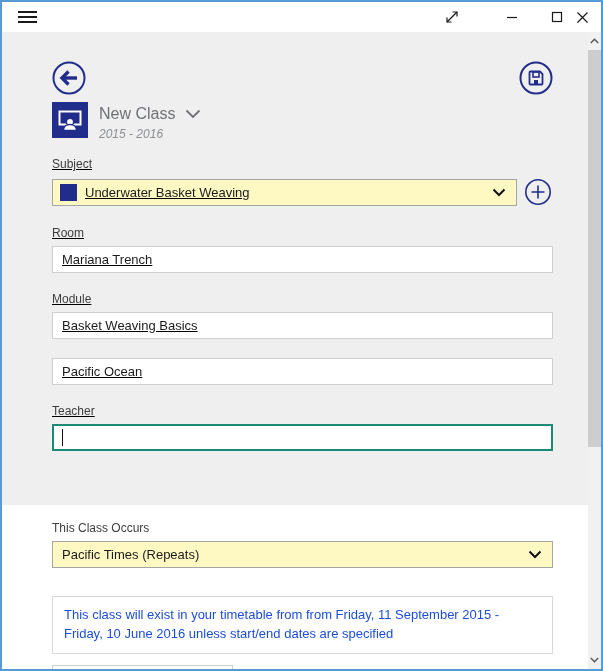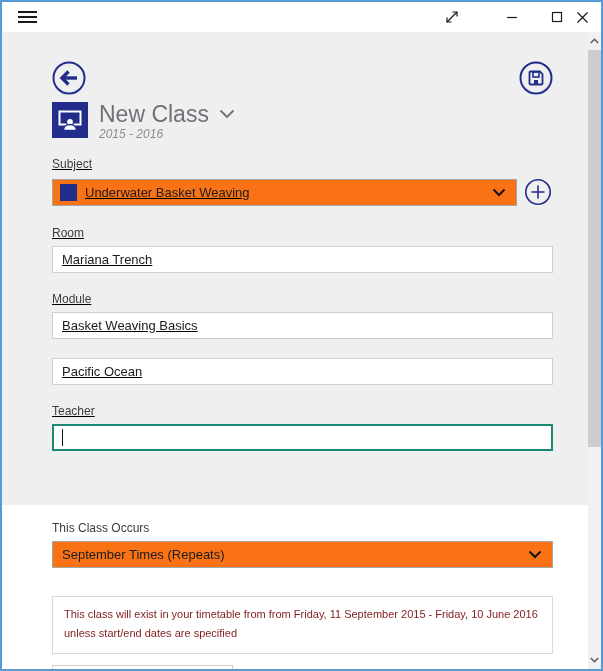--- a/index.html
+++ b/index.html
@@ -57,61 +57,61 @@
     width: 34px; height: 34px; border-radius: 50%;
     display: flex; align-items: center; justify-content: center; cursor: pointer;
   }
   .circle-btn svg { display: block; }
 
   
   .class-header { display: flex; margin-top: 7px; height: 36px; }
   .class-icon { width: 36px; height: 36px; background: #222d8b; flex: 0 0 auto; }
   .class-titles { margin-left: 11px; padding-top: 1px; }
   .class-title-row { display: flex; align-items: center; gap: 10px; cursor: pointer; }
-  .class-title { font-size: 23px; color: #6e7177; line-height: 22px; }
+  .class-title { font-size: 16px; color: #6e7177; line-height: 22px; }
   .class-subtitle { font-size: 12px; color: #8a8d92; margin-top: 2px; font-style: italic; }
 
   
   .field-group { margin-top: 19px; text-decoration: underline; }
   .field-group:first-of-type { margin-top: 21px; }
   .field-label { font-size: 12px; color: #3d3d3d; height: 16px; margin-bottom: 4px; }
   .text-input {
     width: 501px; height: 27px; border: 1px solid #cfcfcf; background: #ffffff;
     font-family: "Liberation Sans", "DejaVu Sans", sans-serif;
     font-size: 13px; color: #1b1b1b; padding: 0 9px; outline: none; display: block;
   }
   .text-input.focused { border: 2px solid #1a8a74; padding: 0 8px; }
   .teacher-wrap { position: relative; width: 501px; }
   .caret {
     position: absolute; left: 10px; top: 5px; width: 1px; height: 17px;
     background: #111; animation: blink 1s steps(1) infinite;
   }
   @keyframes blink { 50% { opacity: 0; } }
 
   .combo {
-    height: 27px; border: 1px solid #a6a6a6; background: #f97316;
+    height: 27px; border: 1px solid #a6a6a6; background: #fef9c3;
     display: flex; align-items: center; cursor: pointer; position: relative;
   }
   .combo-wide { width: 501px; }
   .combo-subject { width: 466px; }
   .combo-value { font-size: 13px; color: #1b1b1b; margin-left: 9px; }
   .combo-chevron { position: absolute; right: 10px; top: 8px; }
   .swatch { width: 17px; height: 17px; margin-left: 7px; flex: 0 0 auto; }
   .swatch + .combo-value { margin-left: 8px; }
   .subject-row { display: flex; align-items: center; }
   .add-btn {
     width: 30px; height: 30px; margin-left: 6px; border-radius: 50%;
     display: flex; align-items: center; justify-content: center; cursor: pointer;
   }
 
   
   .info-box {
     margin-top: 28px; width: 501px; border: 1px solid #d9d9d9; background: #fff;
     padding: 8px 11px 10px 11px;
-    font-size: 11px; color: #7f1d1d; line-height: 19px;
+    font-size: 13px; color: #1d4ed8; line-height: 19px;
   }
   .partial-box {
     position: absolute; top: 633px; left: 50px; width: 181px; height: 10px;
     border: 1px solid #d0d0d0; border-bottom: none; background: #fff;
   }
 
   
   .watermark {
     position: absolute; left: 50%; bottom: 1px; transform: translateX(-50%);
     font-size: 18px; letter-spacing: 1px; white-space: nowrap;
@@ -242,21 +242,21 @@
           <div class="teacher-wrap">
             <input class="text-input focused" type="text" value="" style="">
             <span class="caret"></span>
           </div>
         </div>
       </div>
 
       <div class="white-panel">
         <div class="field-label">This Class Occurs</div>
         <div class="combo combo-wide">
-          <span class="combo-value">September Times (Repeats)</span>
+          <span class="combo-value">Pacific Times (Repeats)</span>
           <svg class="combo-chevron" width="14" height="9" viewBox="0 0 14 9">
             <path d="M1.5 1.5 L7 7 L12.5 1.5" stroke="#111111" stroke-width="2" fill="none"></path>
           </svg>
         </div>
 
         <div class="info-box">This class will exist in your timetable from from Friday, 11 September 2015 - Friday, 10 June 2016 unless start/end dates are specified</div>
       </div>
 
       <div class="partial-box"></div>
 

